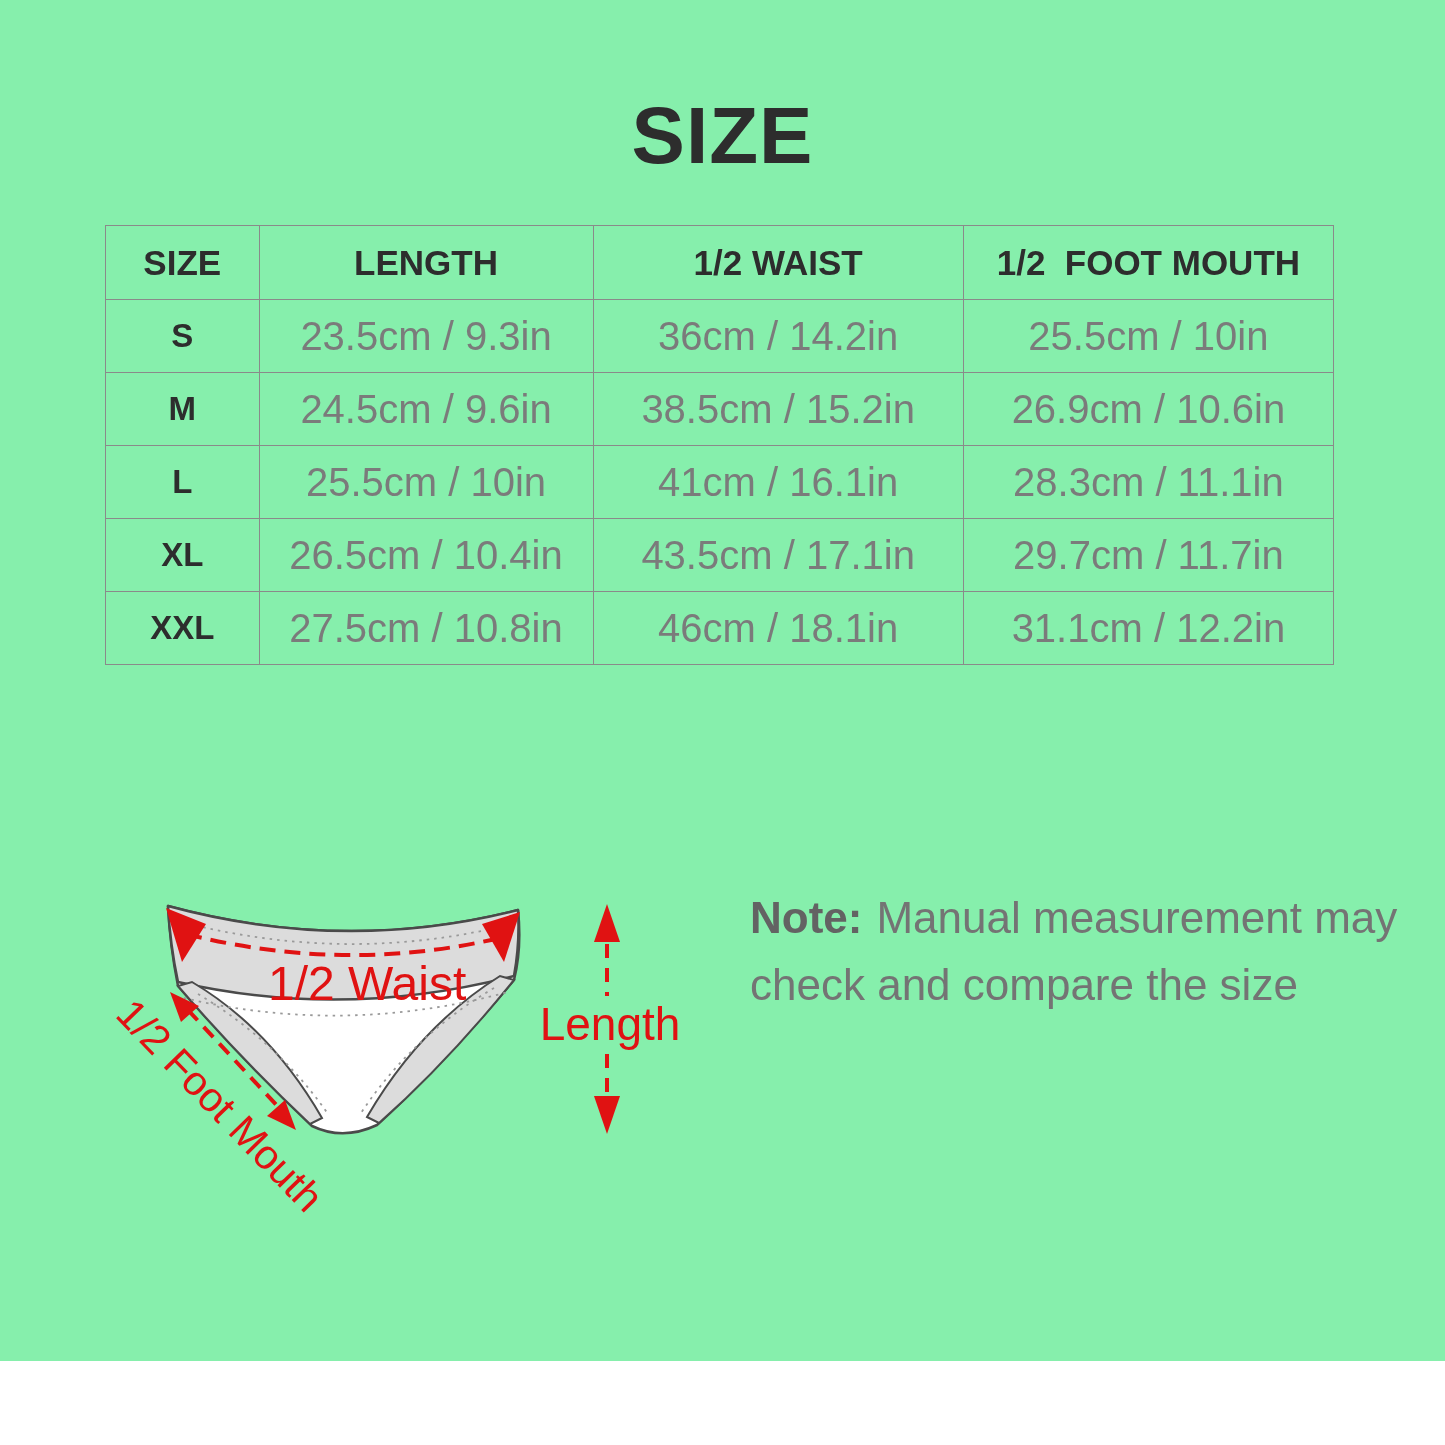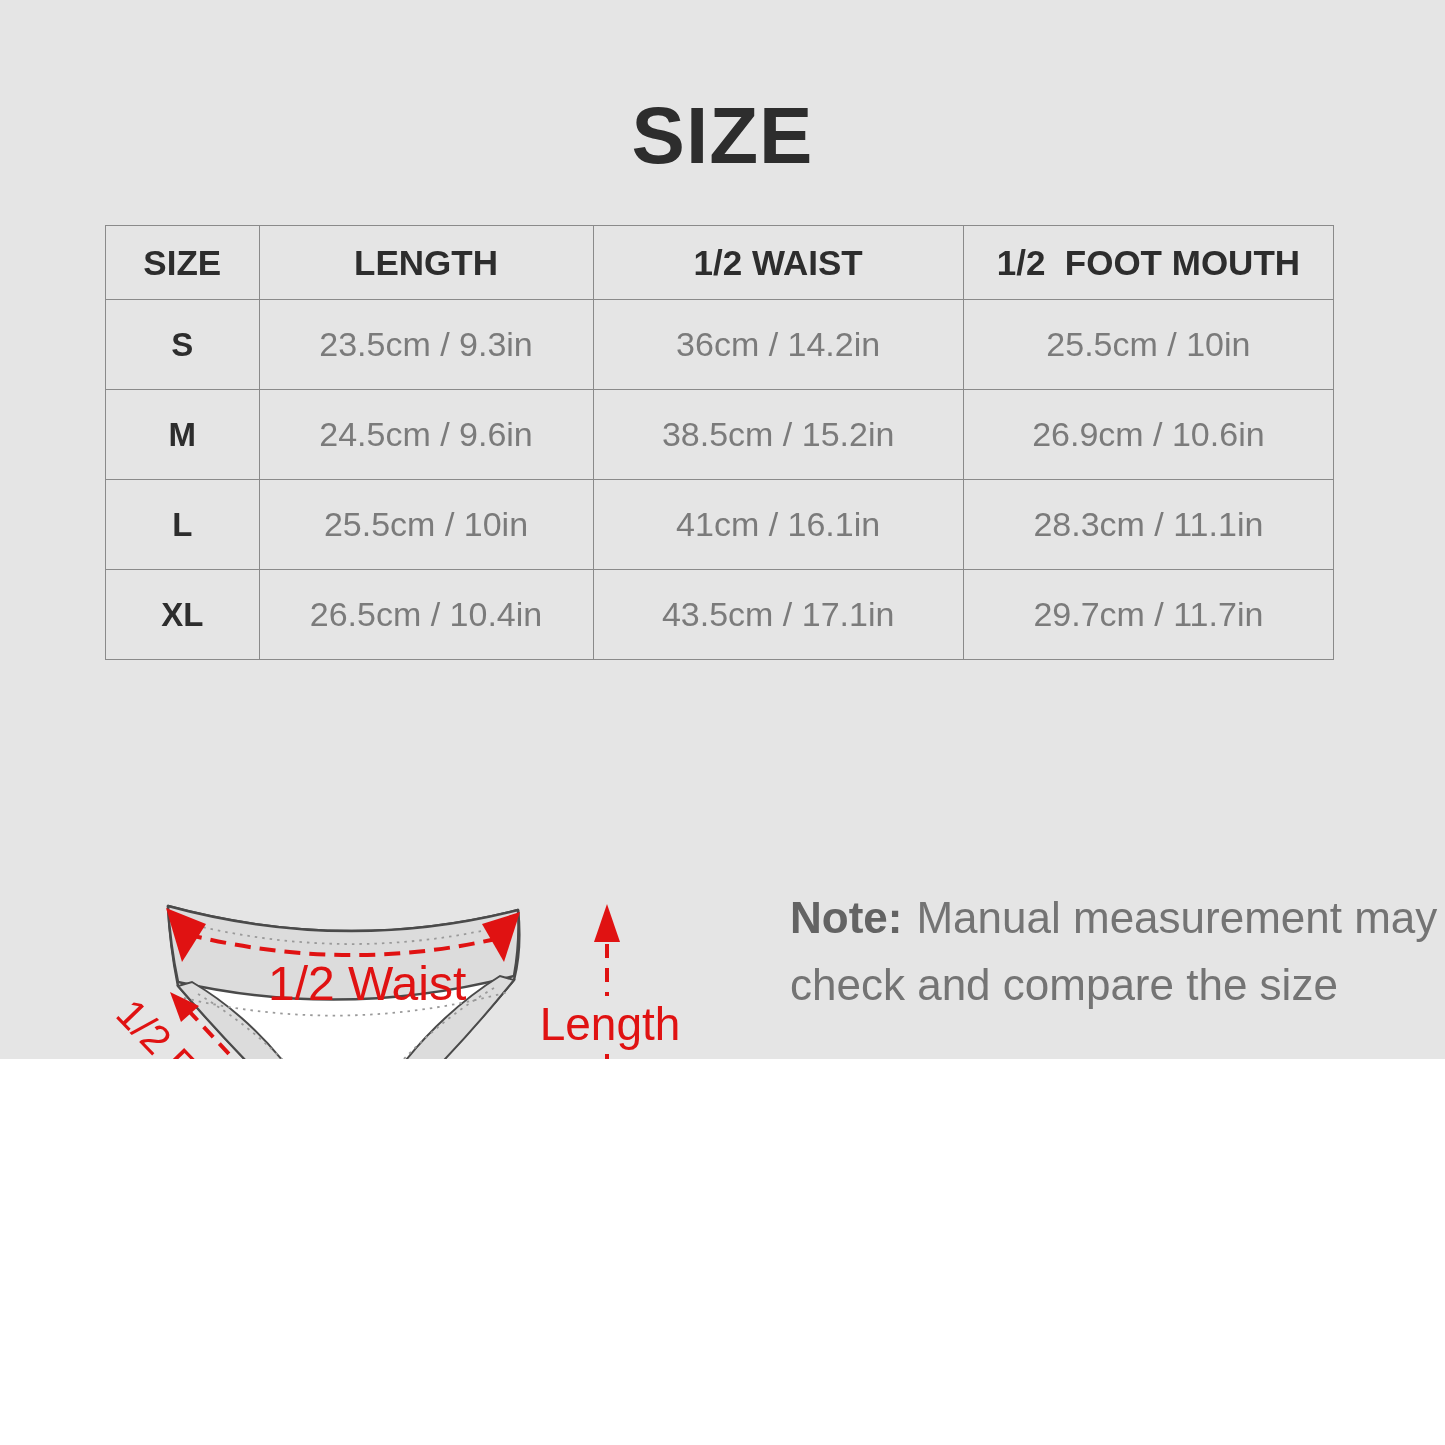--- a/index.html
+++ b/index.html
@@ -8,21 +8,21 @@
     --value-gray:#7b7b7b;
     --border-gray:#8a8a8a;
     --note-gray:#747474;
     --note-label:#636363;
     --shade-gray:#dcdcdc;
     --outline:#4a4a4a;
     --stitch:#9a9a9a;
   }
   html,body{margin:0;padding:0;background:#fff;}
   .page{
-    position:relative;width:1445px;height:1059px;background:#e5e5e5;overflow:hidden;
+    position:relative;width:1445px;height:1361px;background:#86efac;overflow:hidden;
     font-family:"Liberation Sans",sans-serif;
   }
   .page-title{
     position:absolute;left:0;top:90px;width:1445px;margin:0;
     text-align:center;font-size:80px;font-weight:bold;color:var(--heading);
     letter-spacing:1px;
   }
   table.size-table{
     position:absolute;left:105px;top:225px;width:1229px;height:435px;
     border-collapse:collapse;table-layout:fixed;
@@ -32,27 +32,27 @@
     text-align:center;vertical-align:middle;
     white-space:pre;padding:0;
   }
   .size-table col.c1{width:12.5%;}
   .size-table col.c2{width:27.2%;}
   .size-table col.c3{width:30.15%;}
   .size-table col.c4{width:30.15%;}
   .size-table th{
     font-size:35px;font-weight:bold;color:var(--heading);height:73px;
   }
-  .size-table td{height:72px;font-size:34px;color:var(--value-gray);}
+  .size-table td{height:72px;font-size:40px;color:var(--value-gray);}
   .size-table td.rowlabel{font-weight:bold;color:var(--heading);font-size:33px;}
   .diagram{
     position:absolute;left:90px;top:868px;width:620px;height:400px;
   }
   .note{
-    position:absolute;left:790px;top:884px;width:600px;
+    position:absolute;left:750px;top:884px;width:600px;
     font-size:44px;line-height:67px;color:var(--note-gray);
   }
   .note .line{white-space:nowrap;}
   .note .note-label{font-weight:bold;color:var(--note-label);margin-right:14px;}
   .red-label{fill:var(--accent-red);font-family:"Liberation Sans",sans-serif;}
 </style>
 </head>
 <body>
 
 <div class="page">
@@ -92,20 +92,26 @@
         <td>25.5cm / 10in</td>
         <td>41cm / 16.1in</td>
         <td>28.3cm / 11.1in</td>
       </tr>
       <tr>
         <td class="rowlabel">XL</td>
         <td>26.5cm / 10.4in</td>
         <td>43.5cm / 17.1in</td>
         <td>29.7cm / 11.7in</td>
       </tr>
+      <tr>
+        <td class="rowlabel">XXL</td>
+        <td>27.5cm / 10.8in</td>
+        <td>46cm / 18.1in</td>
+        <td>31.1cm / 12.2in</td>
+      </tr>
     </tbody>
   </table>
 
   <svg class="diagram" viewBox="0 0 620 400" xmlns="http://www.w3.org/2000/svg">
 
     <path d="M78,38 Q255,86 428,42 Q432,80 424,112 Q352,198 287,257 Q253,273 222,258 Q150,190 88,118 Q80,78 78,38 Z" fill="#ffffff" stroke="var(--outline)" stroke-width="2.5" stroke-linejoin="round"></path>
 
     <path d="M78,38 Q255,86 428,42 Q430,75 424,108 Q255,152 88,114 Q80,76 78,38 Z" fill="var(--shade-gray)" stroke="var(--outline)" stroke-width="2.5" stroke-linejoin="round"></path>
 
     <path d="M88,118 Q150,190 220,256 L232,250 Q180,160 102,114 Z" fill="var(--shade-gray)" stroke="var(--outline)" stroke-width="2"></path>

